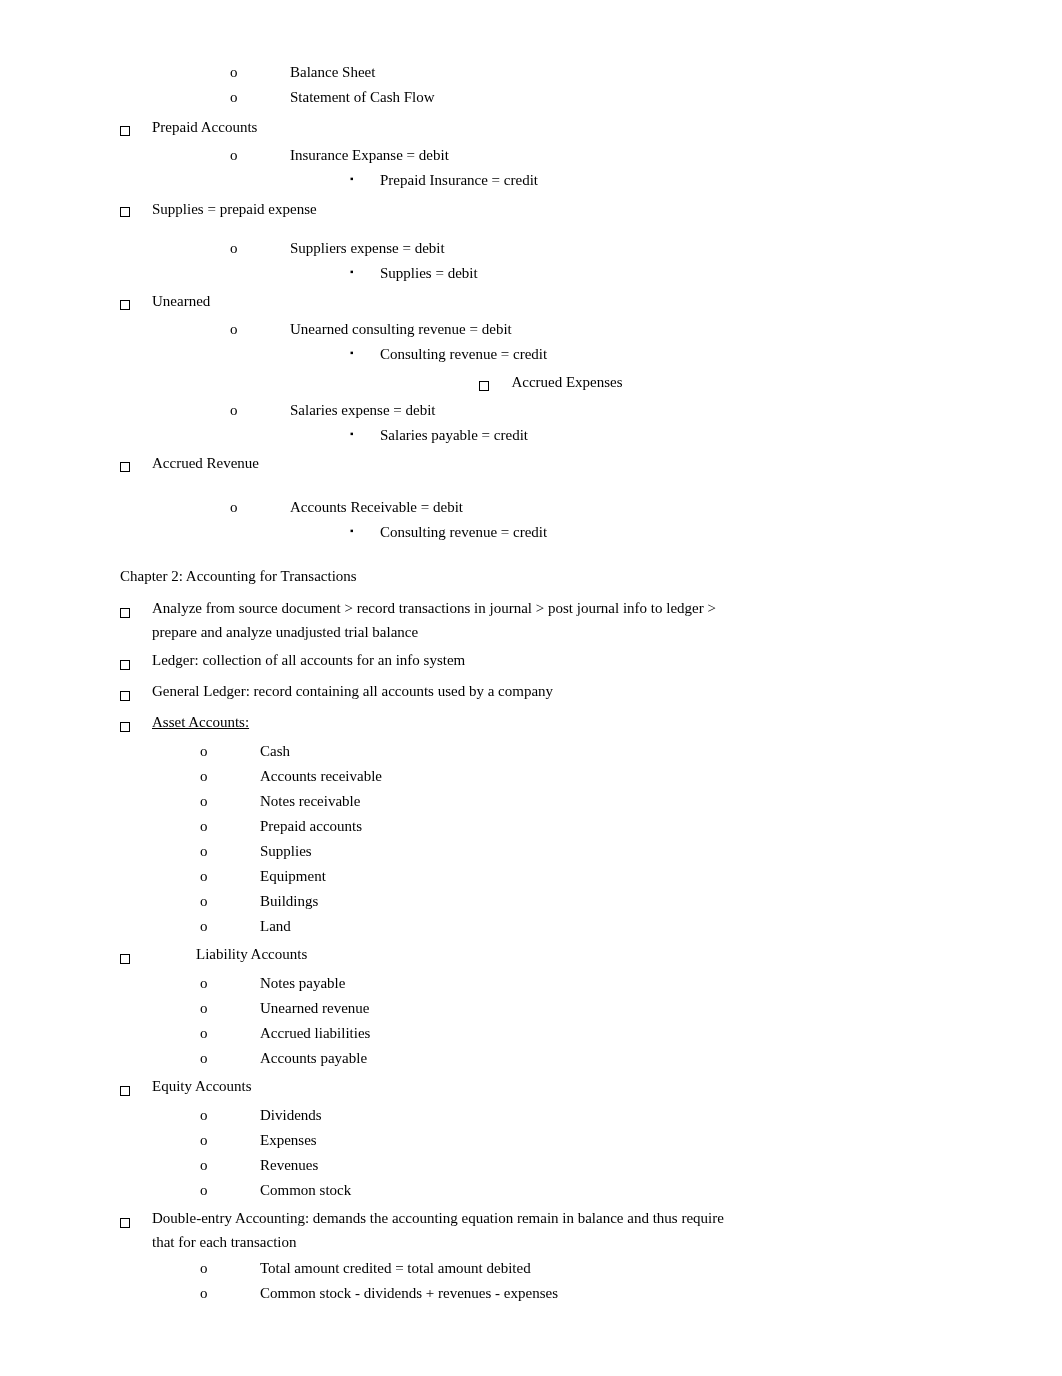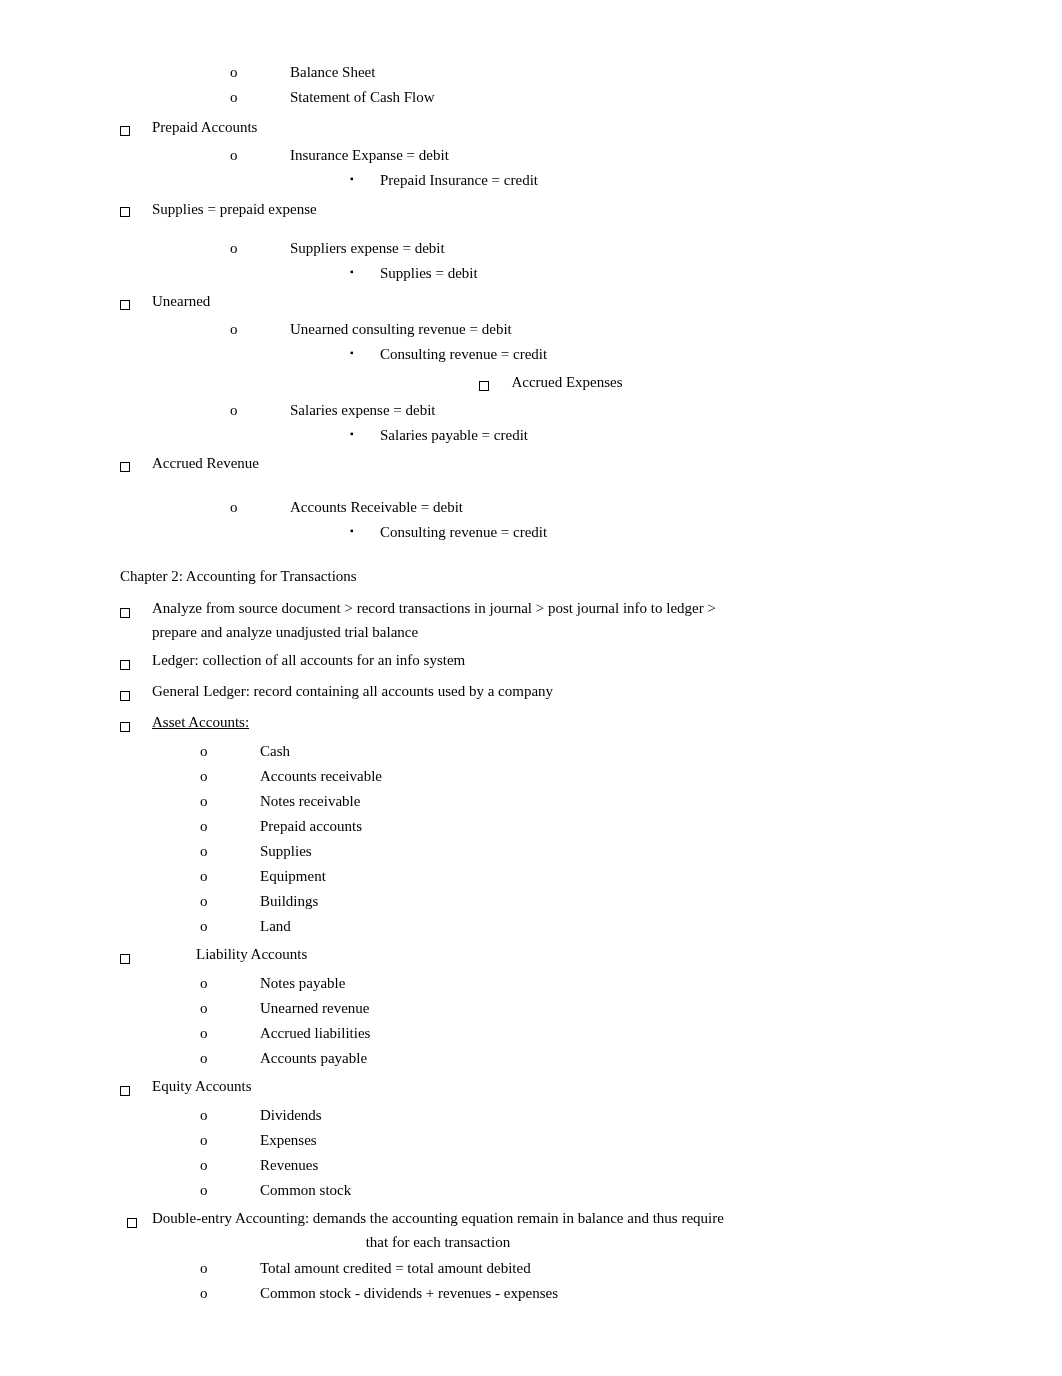--- a/index.html
+++ b/index.html
@@ -280,21 +280,21 @@
         <span>Revenues</span>
       </div>
       <div class="level2" style="margin-left: 80px;">
         <span class="bullet">o</span>
         <span>Common stock</span>
       </div>
     </div>
   </div>
 
   <div style="margin-bottom: 4px;">
-    <div style="display:flex; align-items:flex-start; margin-bottom: 2px; text-align: center;">
+    <div style="display:flex; align-items:flex-start; margin-bottom: 2px;">
       <span style="min-width:32px; padding-top:3px;">
         <span style="display:inline-block; width:10px; height:10px; border:1.5px solid #000; margin-right:8px; vertical-align:middle;"></span>
       </span>
       <span>
         <span>Double-entry Accounting:  demands the accounting equation remain in balance and thus require</span><br>
         <span>that for each transaction</span>
       </span>
     </div>
     <div>
       <div class="level2" style="margin-left: 80px;">

